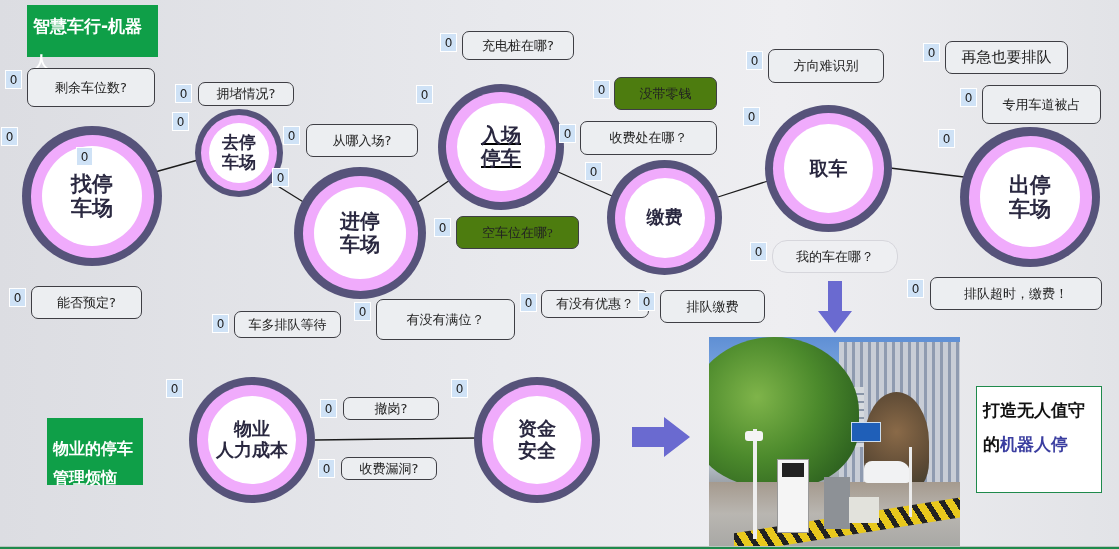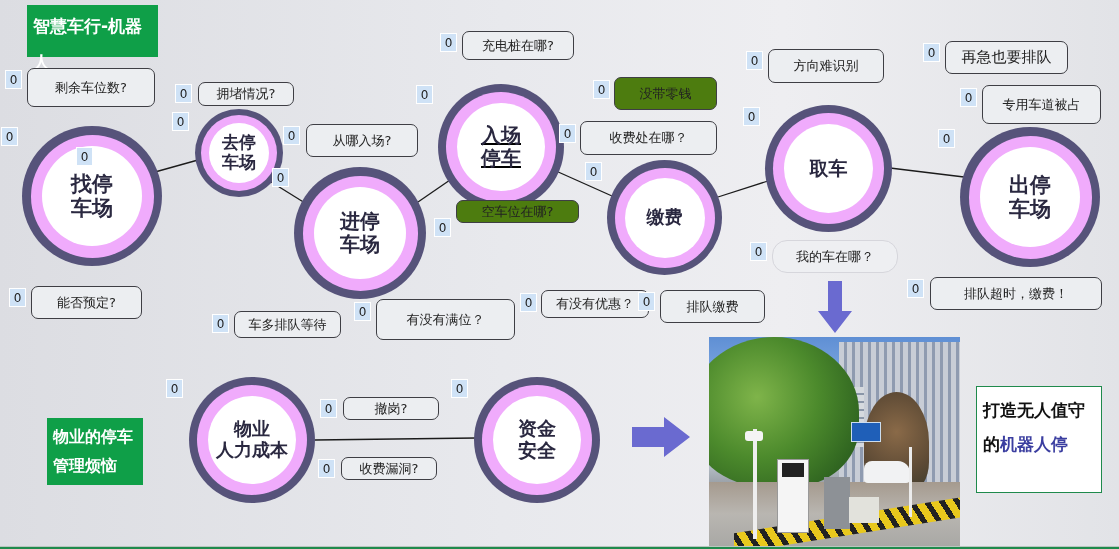--- a/index.html
+++ b/index.html
@@ -136,21 +136,21 @@
     <line x1="718" y1="197" x2="768" y2="181"></line>
     <line x1="890" y1="168" x2="964" y2="177"></line>
     <line x1="315" y1="440" x2="476" y2="438"></line>
   </g>
 </svg>
 
 <div class="green-title" style="left:27px;top:5px;width:131px;height:52px;">
   <div>智慧车行-机器人</div>
   <div>车主的出行烦恼</div>
 </div>
-<div class="green-title" style="left:47px;top:418px;width:96px;height:67px;font-size:16px;line-height:29px;padding:4px 6px;">
+<div class="green-title" style="left:47px;top:418px;width:96px;height:67px;font-size:16px;line-height:29px;padding:16px 6px;">
   <div>物业的停车</div>
   <div>管理烦恼</div>
 </div>
 
 <div class="node" style="left:22px;top:126px;width:140px;height:140px;">
   <div class="ring" style="width:123px;height:123px;">
     <div class="core" style="width:100px;height:100px;font-size:21px;">找停
 车场</div>
   </div>
 </div>
@@ -203,21 +203,21 @@
 
 <div class="qbox" style="left:27px;top:68px;width:128px;height:39px;">剩余车位数?</div>
 <div class="qbox" style="left:198px;top:82px;width:96px;height:24px;">拥堵情况?</div>
 <div class="qbox" style="left:306px;top:124px;width:112px;height:33px;">从哪入场?</div>
 <div class="qbox" style="left:462px;top:31px;width:112px;height:29px;">充电桩在哪?</div>
 <div class="qbox white" style="left:614px;top:77px;width:103px;height:33px;">没带零钱</div>
 <div class="qbox" style="left:580px;top:121px;width:137px;height:34px;">收费处在哪？</div>
 <div class="qbox" style="left:768px;top:49px;width:116px;height:34px;">方向难识别</div>
 <div class="qbox" style="left:945px;top:41px;width:123px;height:33px;font-size:15px;">再急也要排队</div>
 <div class="qbox" style="left:982px;top:85px;width:119px;height:39px;">专用车道被占</div>
-<div class="qbox white" style="left:456px;top:200px;width:123px;height:23px;">空车位在哪?</div>
+<div class="qbox white" style="left:456px;top:216px;width:123px;height:33px;font-family:Liberation Serif, serif;">空车位在哪?</div>
 <div class="qbox soft" style="left:772px;top:240px;width:126px;height:33px;">我的车在哪？</div>
 <div class="qbox" style="left:930px;top:277px;width:172px;height:33px;">排队超时，缴费！</div>
 <div class="qbox" style="left:31px;top:286px;width:111px;height:33px;">能否预定?</div>
 <div class="qbox" style="left:234px;top:311px;width:107px;height:27px;">车多排队等待</div>
 <div class="qbox" style="left:376px;top:299px;width:139px;height:41px;">有没有满位？</div>
 <div class="qbox" style="left:541px;top:290px;width:108px;height:28px;">有没有优惠？</div>
 <div class="qbox" style="left:660px;top:290px;width:105px;height:33px;font-family:Liberation Serif, serif;">排队缴费</div>
 <div class="qbox" style="left:343px;top:397px;width:96px;height:23px;">撤岗?</div>
 <div class="qbox" style="left:341px;top:457px;width:96px;height:23px;">收费漏洞?</div>
 

